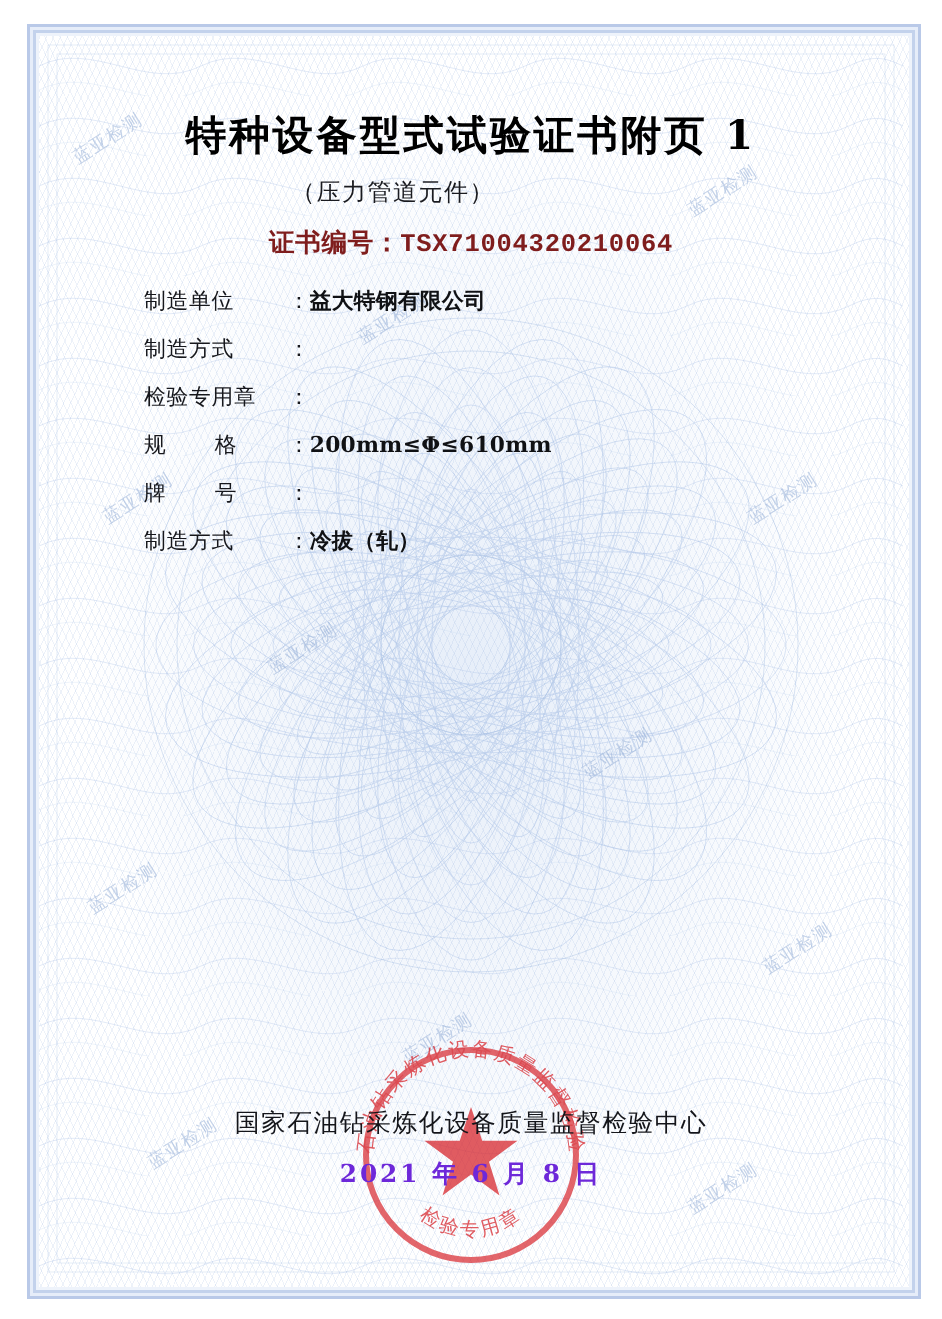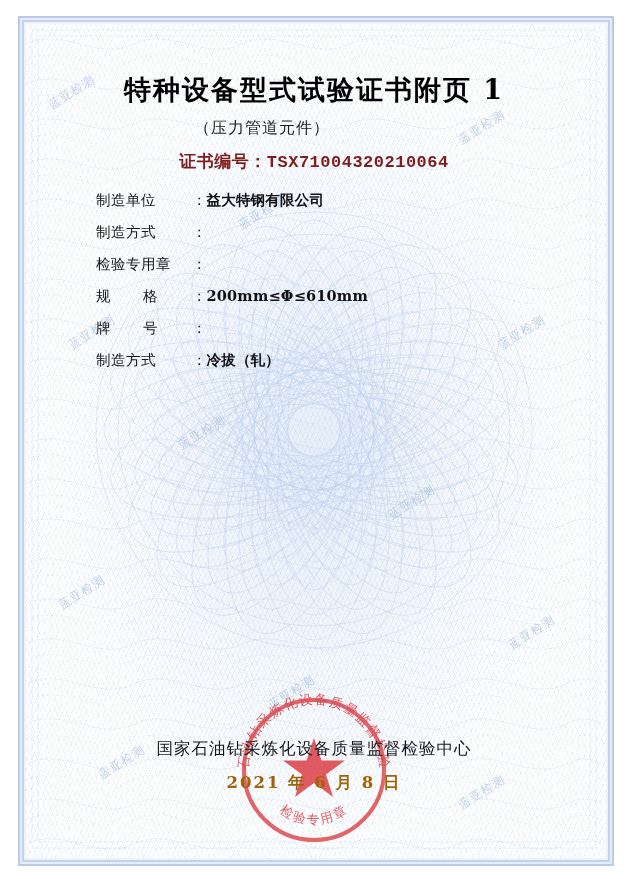--- a/index.html
+++ b/index.html
@@ -155,21 +155,21 @@
   .footer-line {
     font-size: 16.5px;
     color: #14151a;
     letter-spacing: 1px;
     margin-bottom: 12px;
     font-family: "DejaVu Serif", "Liberation Serif", serif;
   }
   .footer-date {
     font-size: 16.5px;
     font-weight: bold;
-    color: #a16207;
+    color: #6d28d9;
     letter-spacing: 2px;
     font-family: "DejaVu Serif", "Liberation Serif", serif;
   }
   
   .seal {
     position: absolute;
     left: 50%;
     top: 770px;
     transform: translate(-50%, -50%);
     width: 176px;

